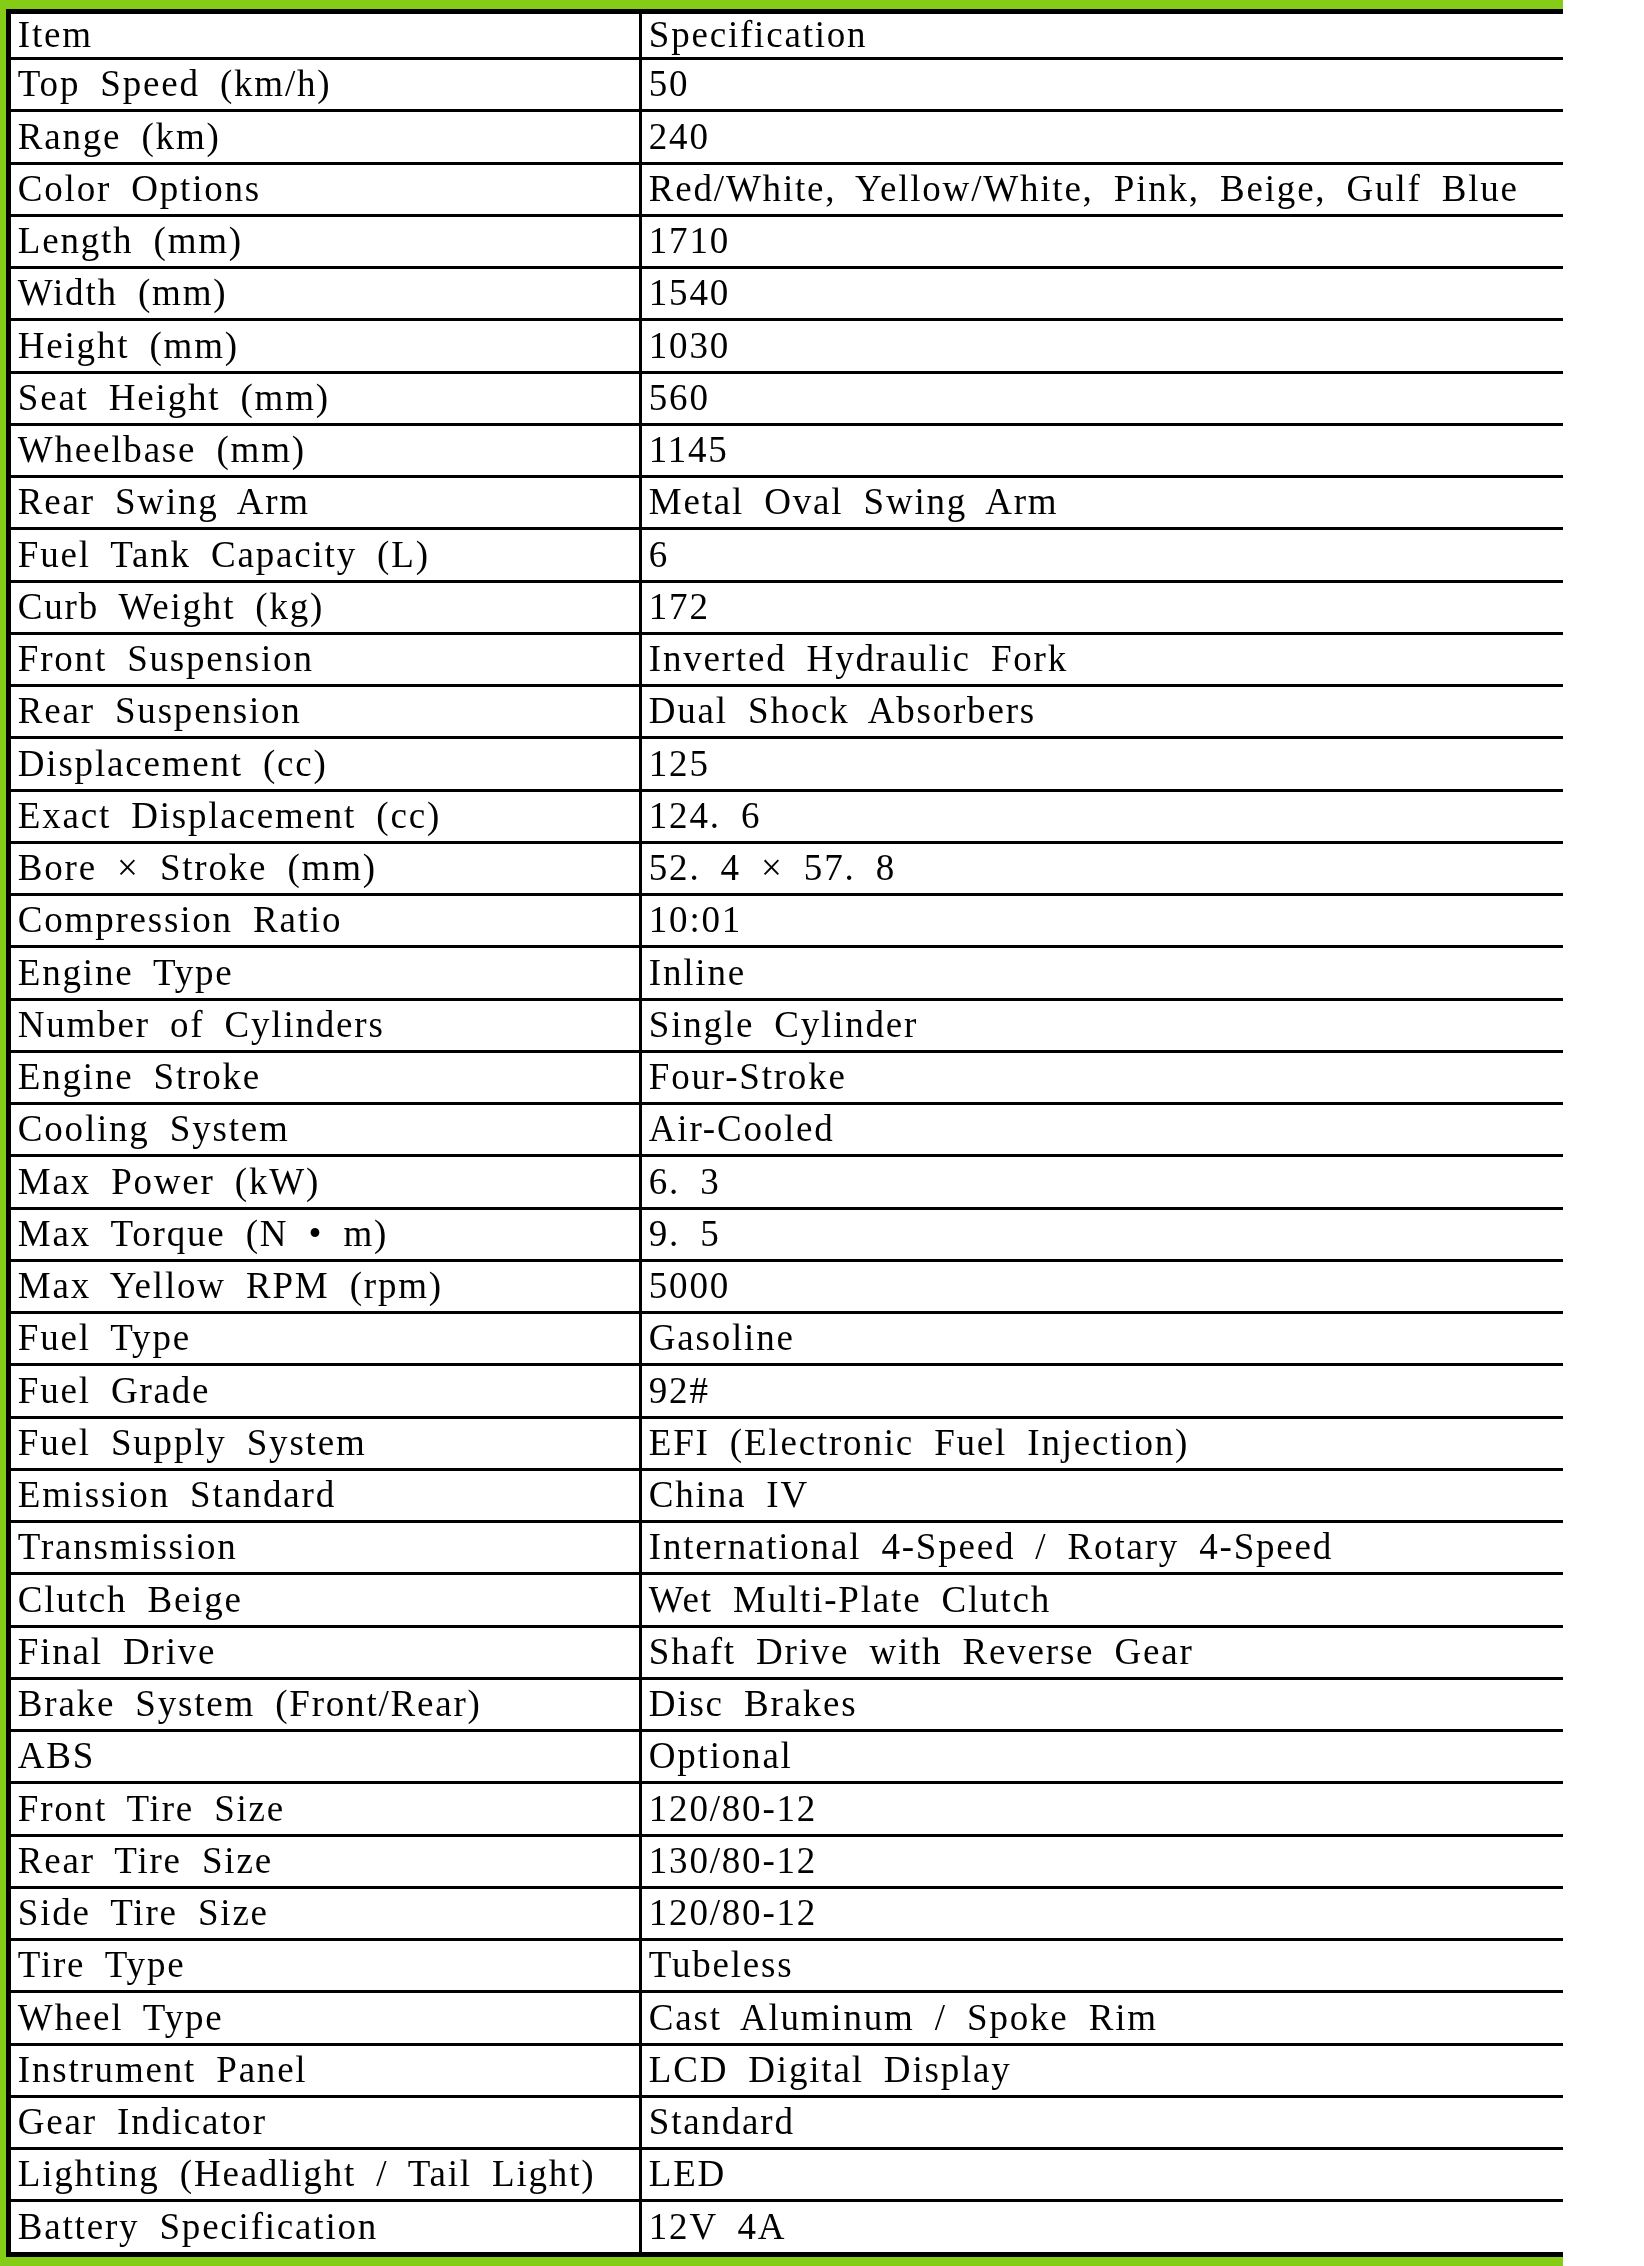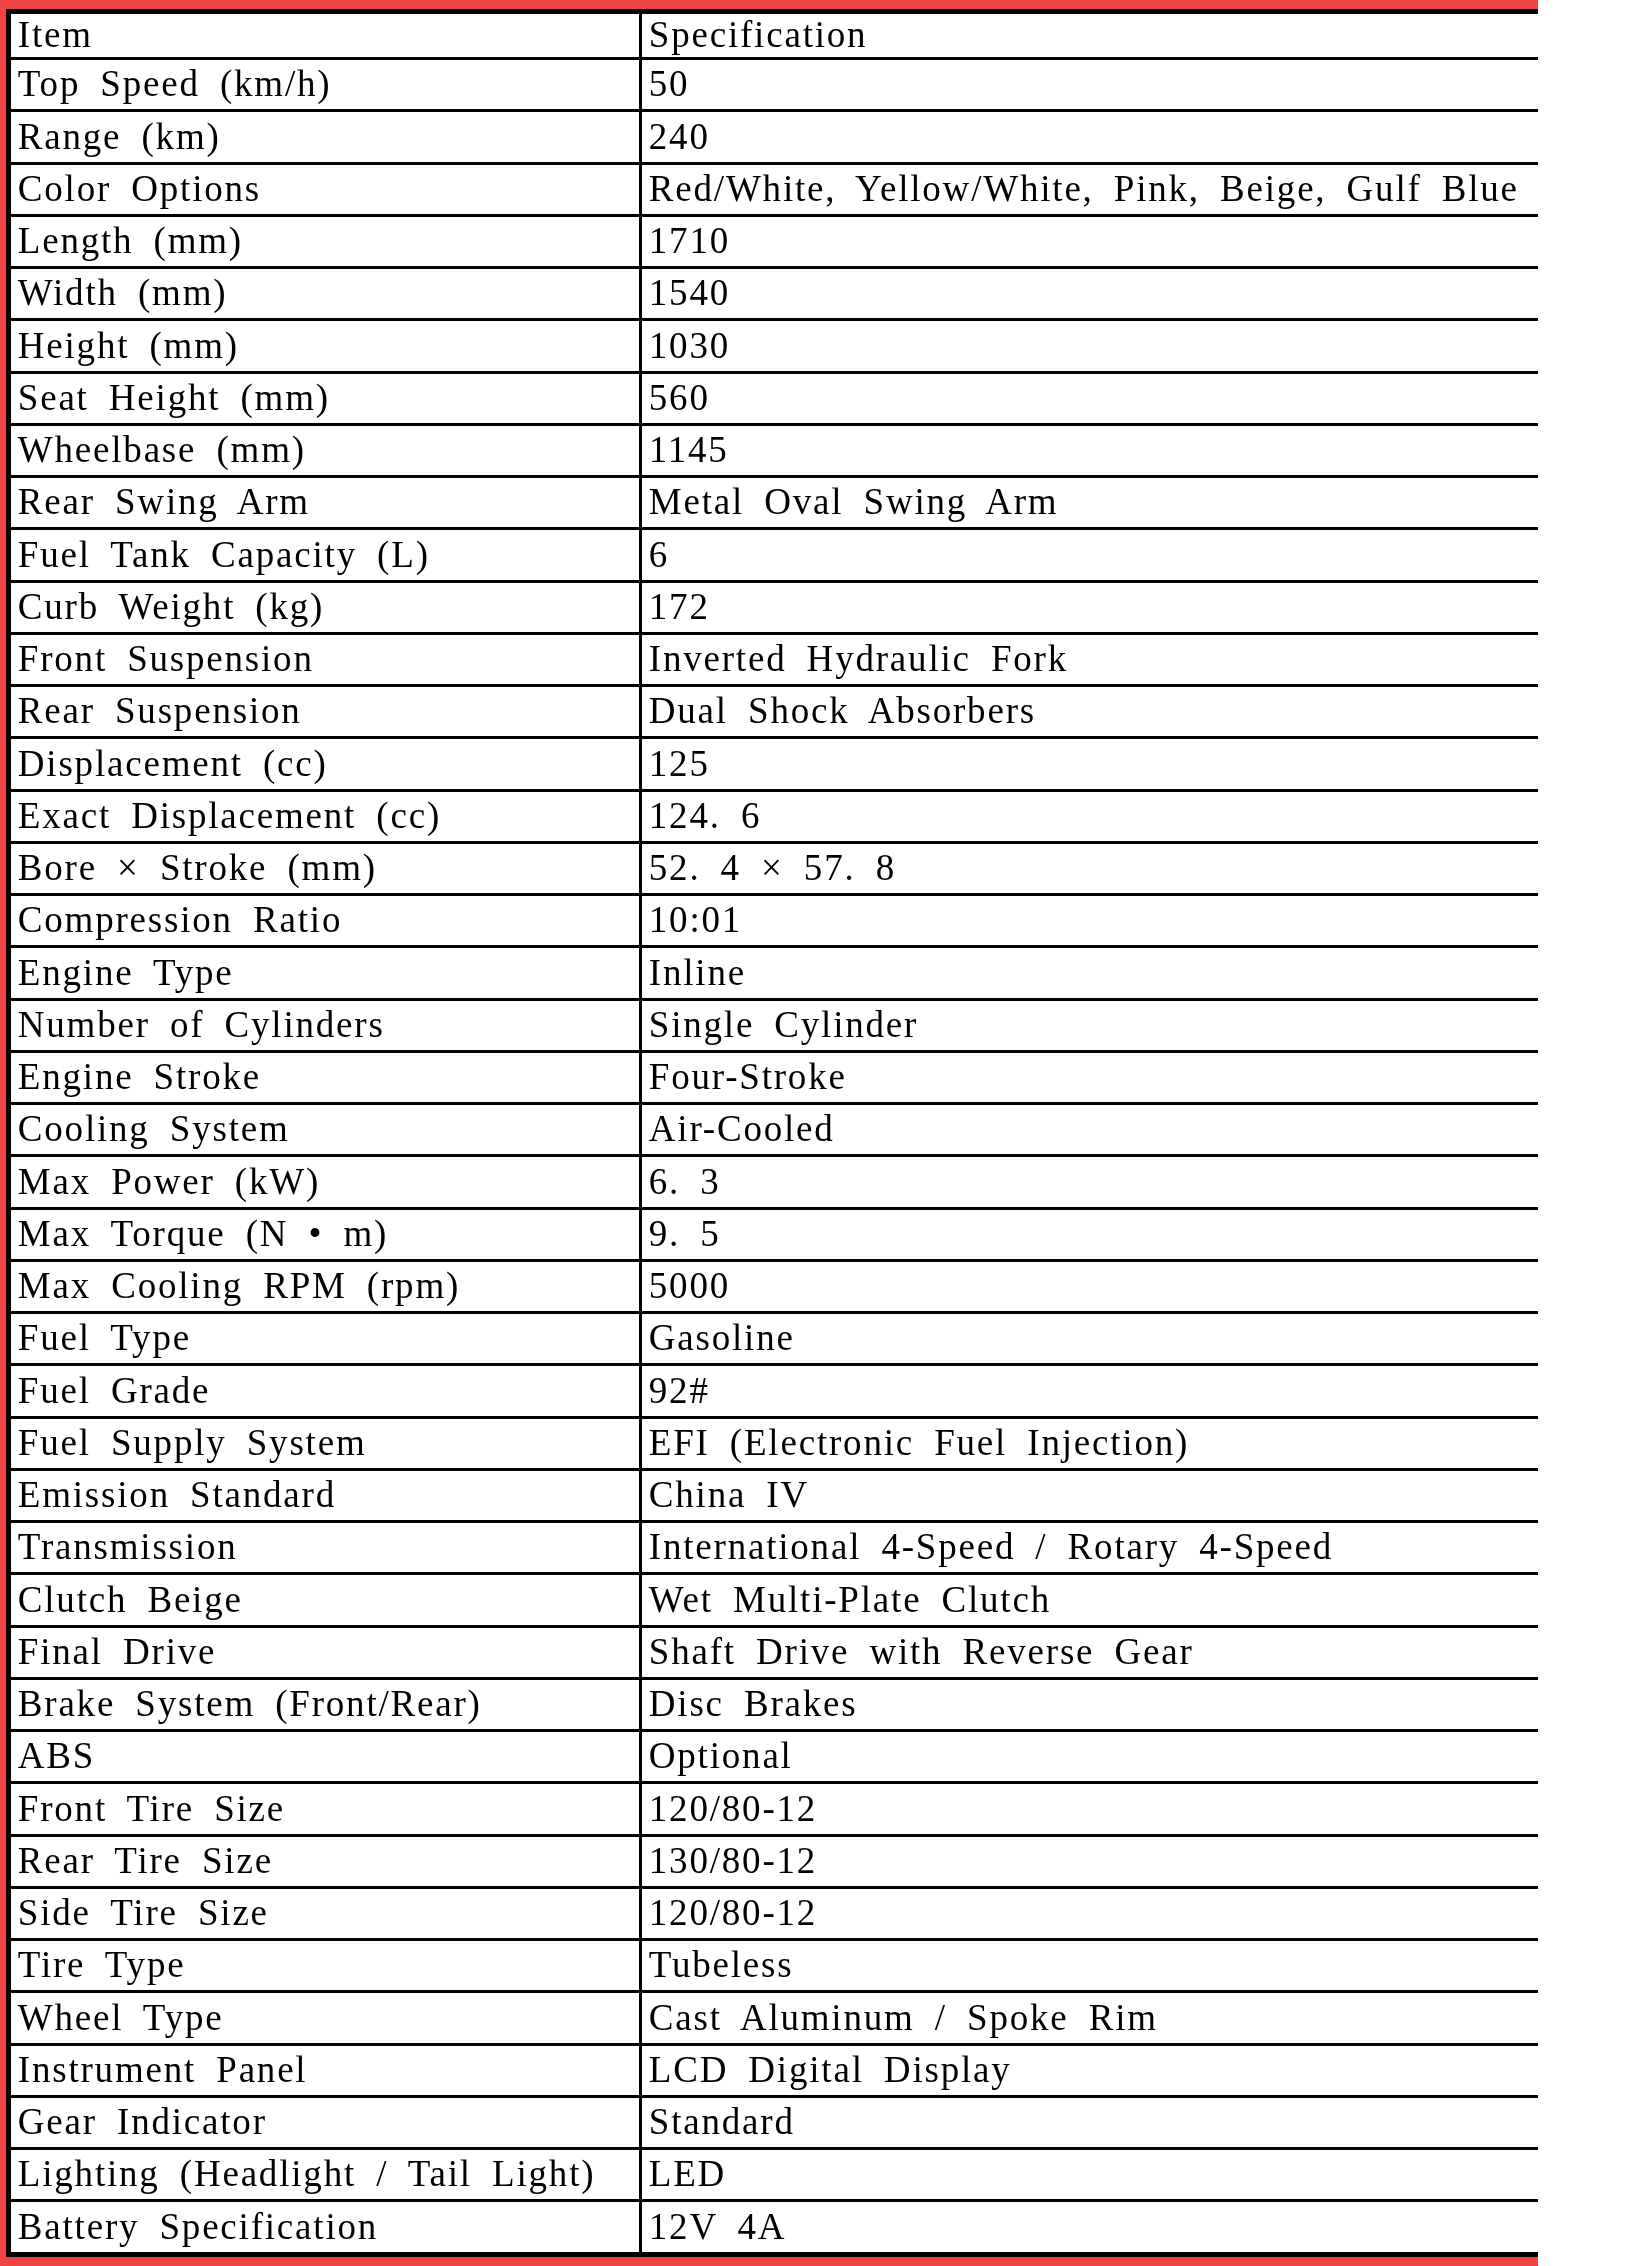--- a/index.html
+++ b/index.html
@@ -4,22 +4,23 @@
 <style>
   html, body {
     margin: 0;
     padding: 0;
     background: #ffffff;
   }
   .page {
     position: relative;
     width: 1538px;
     height: 2267px;
-    background: #ef4444;
+    background: #84cc16;
     overflow: hidden;
+    padding-left: 25px;
   }
   table.spec-table {
     position: absolute;
     left: 5.5px;
     top: 9.1px;
     width: 1630px;
     height: 2248px;
     border-collapse: collapse;
     table-layout: fixed;
     border: 5.5px solid #000000;
@@ -146,21 +147,21 @@
         </tr>
         <tr>
           <td>Max Power (kW)</td>
           <td>6. 3</td>
         </tr>
         <tr>
           <td>Max Torque (N • m)</td>
           <td>9. 5</td>
         </tr>
         <tr>
-          <td>Max Cooling RPM (rpm)</td>
+          <td>Max Yellow RPM (rpm)</td>
           <td>5000</td>
         </tr>
         <tr>
           <td>Fuel Type</td>
           <td>Gasoline</td>
         </tr>
         <tr>
           <td>Fuel Grade</td>
           <td>92#</td>
         </tr>

